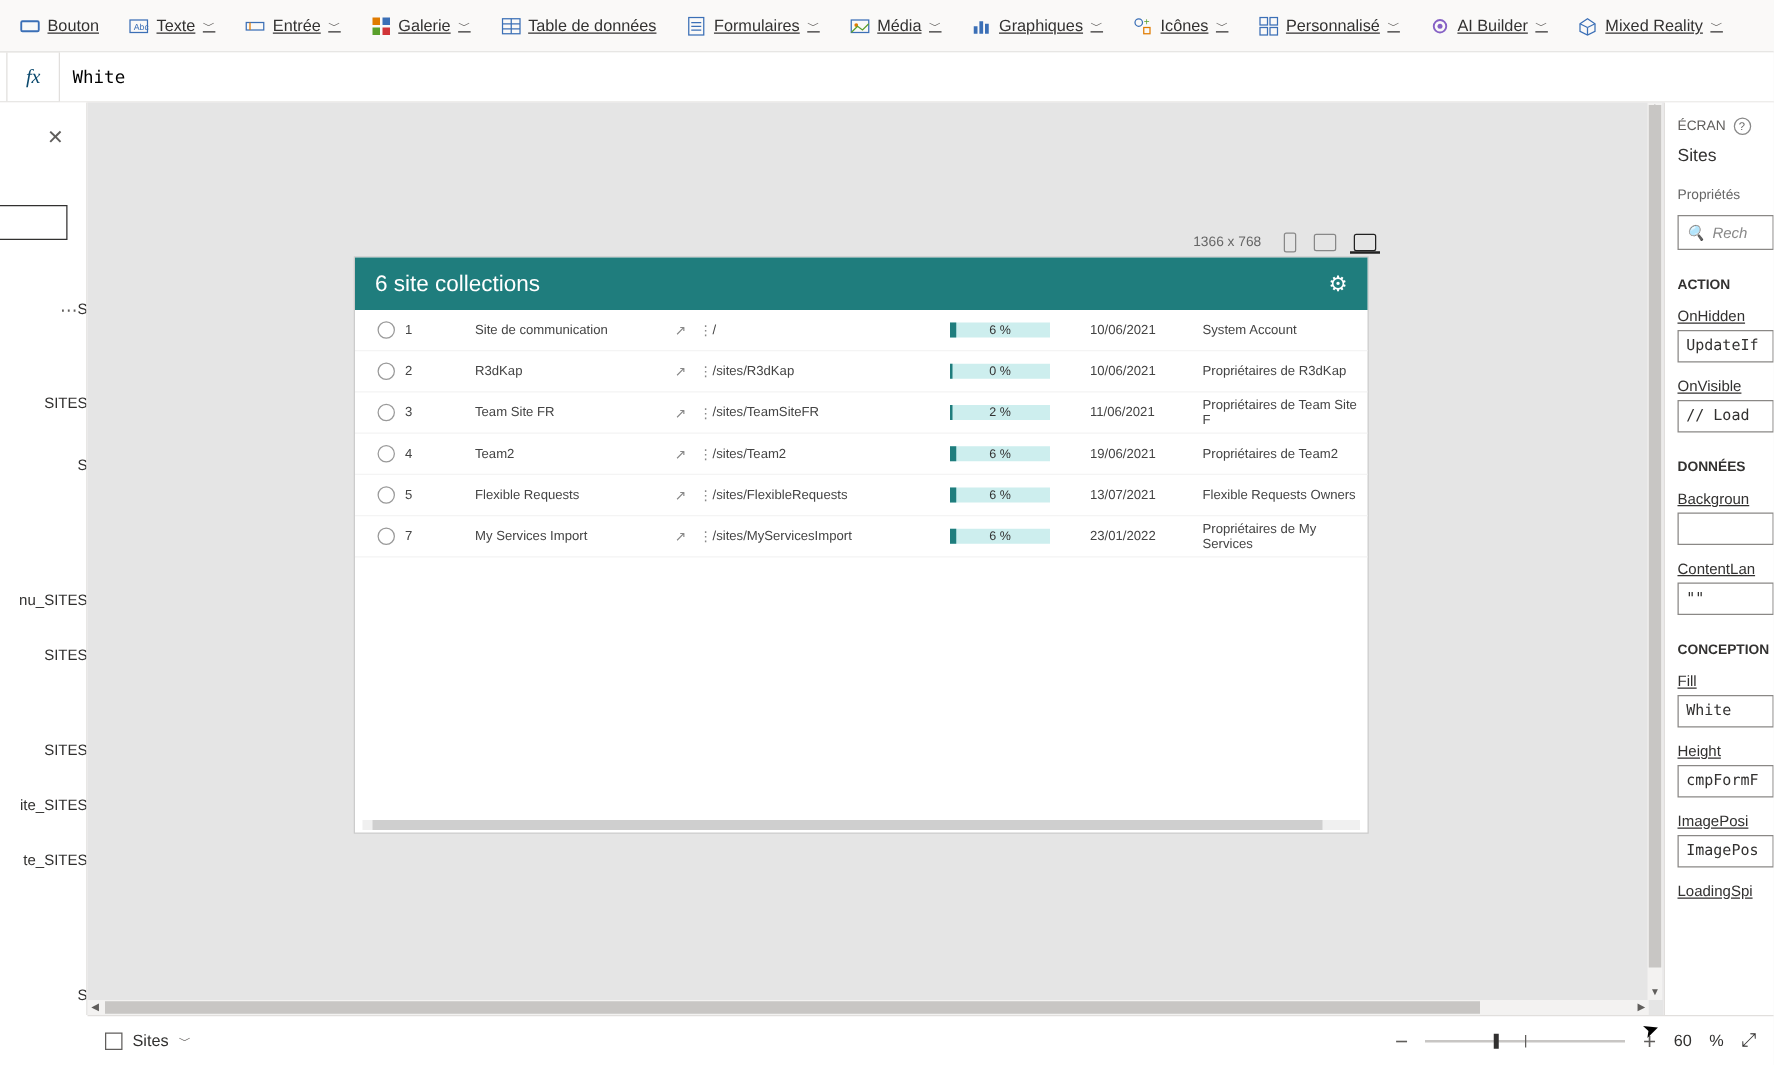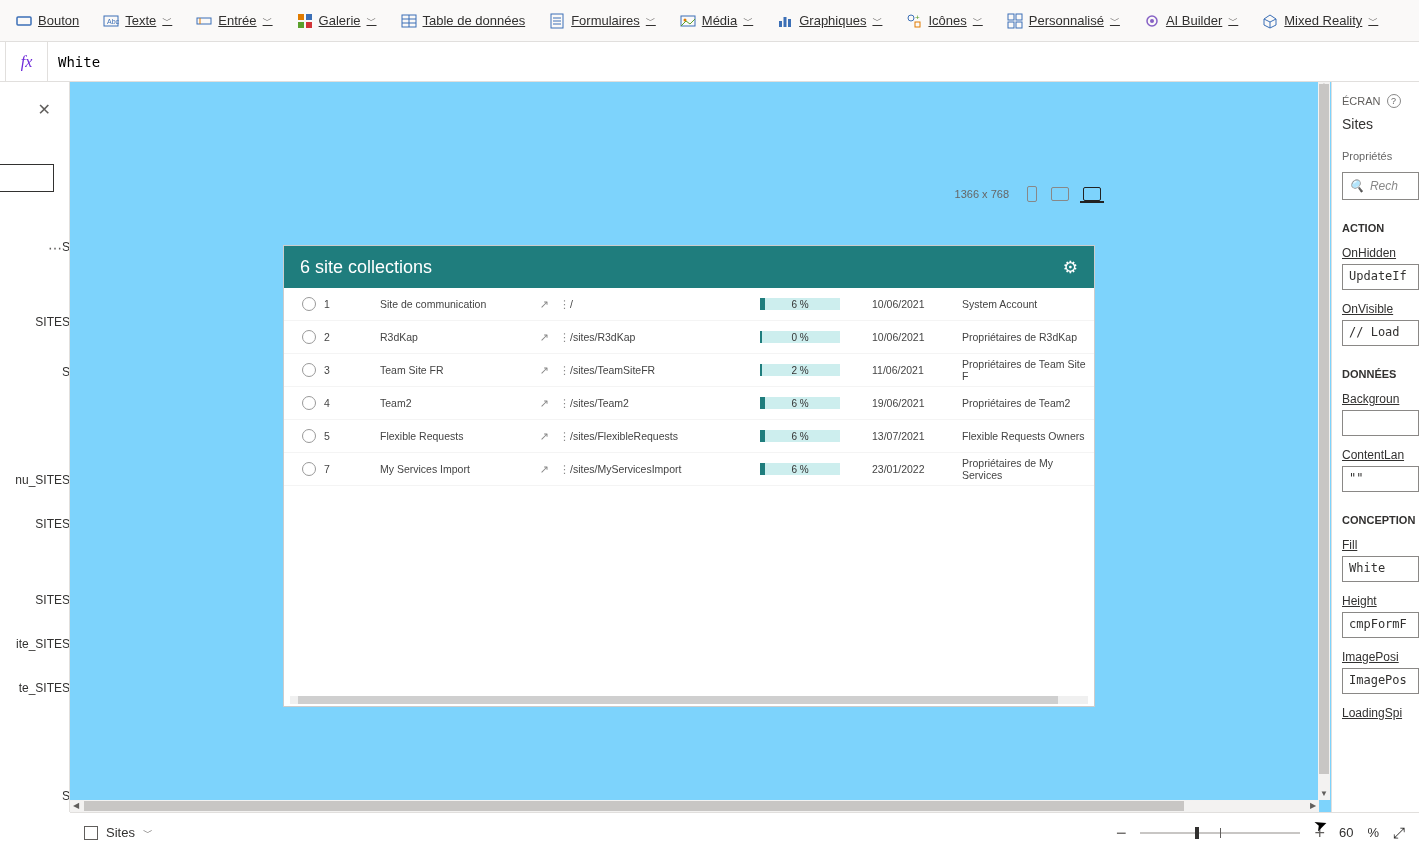--- a/index.html
+++ b/index.html
@@ -6,55 +6,55 @@
 body { background: #fff; width: 1419px; height: 852px; overflow: hidden; position: relative; font-size: 13px; color: #323130; }
 
 
 .ribbon { height: 42px; display: flex; align-items: center; padding: 0 10px; border-bottom: 1px solid #e1dfdd; background: #faf9f8; gap: 12px; overflow: hidden; }
 .ribbon-item { display: flex; align-items: center; gap: 6px; padding: 4px 6px; cursor: pointer; color: #323130; white-space: nowrap; text-decoration: underline; }
 .ribbon-item .chev { font-size: 10px; color: #605e5c; }
 .ribbon-icon { width: 16px; height: 16px; display: inline-flex; align-items: center; justify-content: center; }
 
 
 .formula-bar { height: 40px; display: flex; align-items: center; border-bottom: 1px solid #e1dfdd; }
-.fx-label { width: 42px; text-align: center; font-style: italic; font-family: serif; font-size: 16px; color: #6d28d9; border-right: 1px solid #e1dfdd; height: 100%; display:flex; align-items:center; justify-content:center;}
+.fx-label { width: 42px; text-align: center; font-style: italic; font-family: serif; font-size: 16px; color: #0c4a6e; border-right: 1px solid #e1dfdd; height: 100%; display:flex; align-items:center; justify-content:center;}
 .fx-left-bar { width: 6px; height:100%; border-right:1px solid #e1dfdd;}
 .formula-input { flex: 1; padding: 0 10px; font-family: Consolas, monospace; font-size: 14px; border: none; outline: none; height: 100%; }
 
 
 .main { position: absolute; top: 82px; left: 0; right: 0; bottom: 40px; display: flex; }
 
 
 .tree-panel { width: 70px; border-right: 1px solid #e1dfdd; background: #fff; position: relative; overflow: hidden; }
 .tree-close { position: absolute; top: 18px; right: 18px; font-size: 16px; color: #605e5c; cursor: pointer; }
 .tree-search { position: absolute; top: 82px; left: -40px; width: 94px; height: 28px; border: 1px solid #323130; background: #fff;}
 .tree-items { position: absolute; top: 150px; left: -60px; width: 130px; font-size: 12px; color: #323130;}
 .tree-items div { padding: 8px 0; white-space: nowrap; text-align: right; overflow: hidden;}
 .tree-dots { position: absolute; top: 158px; right: 6px; color: #605e5c; font-size: 14px; letter-spacing: 1px;}
 
 
-.canvas-wrap { flex: 1; background: #7dd3fc; position: relative; overflow: hidden; text-decoration: underline; }
+.canvas-wrap { flex: 1; background: #e5e5e5; position: relative; overflow: hidden; text-decoration: underline; }
 .canvas-scroll-v { position: absolute; right: 1px; top: 0; bottom: 12px; width: 12px; background: #f3f2f1; }
 .canvas-scroll-v .thumb { position:absolute; top:2px; left:1px; right:1px; height: 690px; background:#c8c6c4;}
 .canvas-scroll-v .arrow-up { position:absolute; top:-1px; left:0; right:0; height:12px; text-align:center; font-size:8px; color:#605e5c;}
 .canvas-scroll-v .arrow-dn { position:absolute; bottom:-1px; left:0; right:0; height:12px; text-align:center; font-size:8px; color:#605e5c;}
 .canvas-scroll-h { position: absolute; left: 0; right: 12px; bottom: 0; height: 12px; background: #f3f2f1;}
 .canvas-scroll-h .thumb { position:absolute; left:14px; top:1px; bottom:1px; width: 1100px; background:#c8c6c4;}
 .canvas-scroll-h .arrow-l { position:absolute; left:0; top:0; bottom:0; width:12px; text-align:center; font-size:8px; color:#605e5c; line-height:12px;}
 .canvas-scroll-h .arrow-r { position:absolute; right:0; top:0; bottom:0; width:12px; text-align:center; font-size:8px; color:#605e5c; line-height:12px;}
 
 .device-bar { position: absolute; top: 104px; right: 230px; display: flex; align-items: center; gap: 14px; font-size: 11px; color: #666;}
 .device-icon { width: 18px; height: 14px; border: 1.5px solid #888; border-radius: 2px; display:inline-block; position:relative;}
 .device-icon.phone { width: 10px; height: 16px;}
 .device-icon.laptop { border-color: #222; }
 .device-icon.laptop::after { content:""; position:absolute; left:-4px; right:-4px; bottom:-3px; height:2px; background:#222;}
 .device-dim { margin-right: 4px; }
 
 
-.app-preview { position: absolute; top: 124px; left: 214px; width: 810px; height: 460px; background: #fff; box-shadow: 0 0 0 1px #ccc; margin-top: 40px; }
+.app-preview { position: absolute; top: 124px; left: 214px; width: 810px; height: 460px; background: #fff; box-shadow: 0 0 0 1px #ccc; }
 .app-header { height: 42px; background: #1f7d7d; display: flex; align-items: center; justify-content: space-between; padding: 0 16px; color: #fff; font-size: 18px; font-weight: 300;}
 .app-header .gear { font-size: 17px; }
 .app-table-header { display: flex; align-items: center; height: 30px; border-bottom: 1px solid #ededed; font-size: 11px; font-weight: 600; color: #333; padding-left: 10px;}
 .col-check { width: 30px; display:flex; justify-content:center;}
 .col-id { width: 56px; }
 .col-title { width: 190px; }
 .col-url { width: 190px; }
 .col-usage { width: 112px; }
 .col-created { width: 90px; }
 .col-by { flex: 1; }

